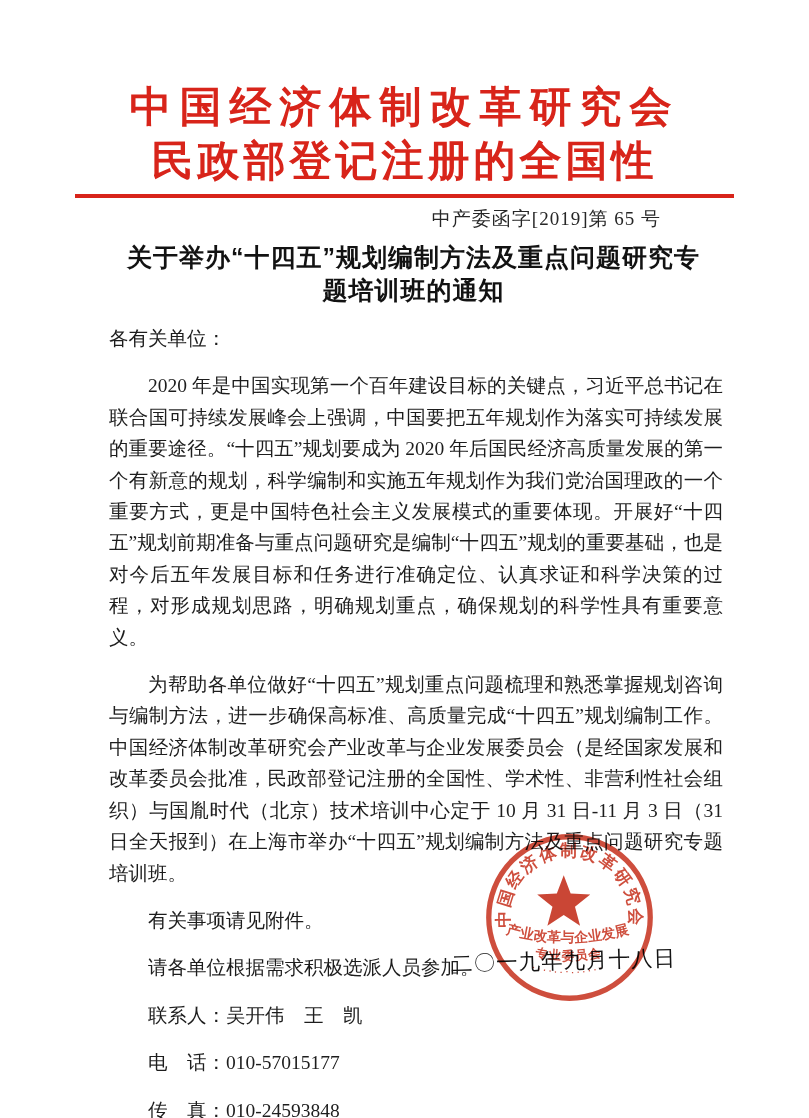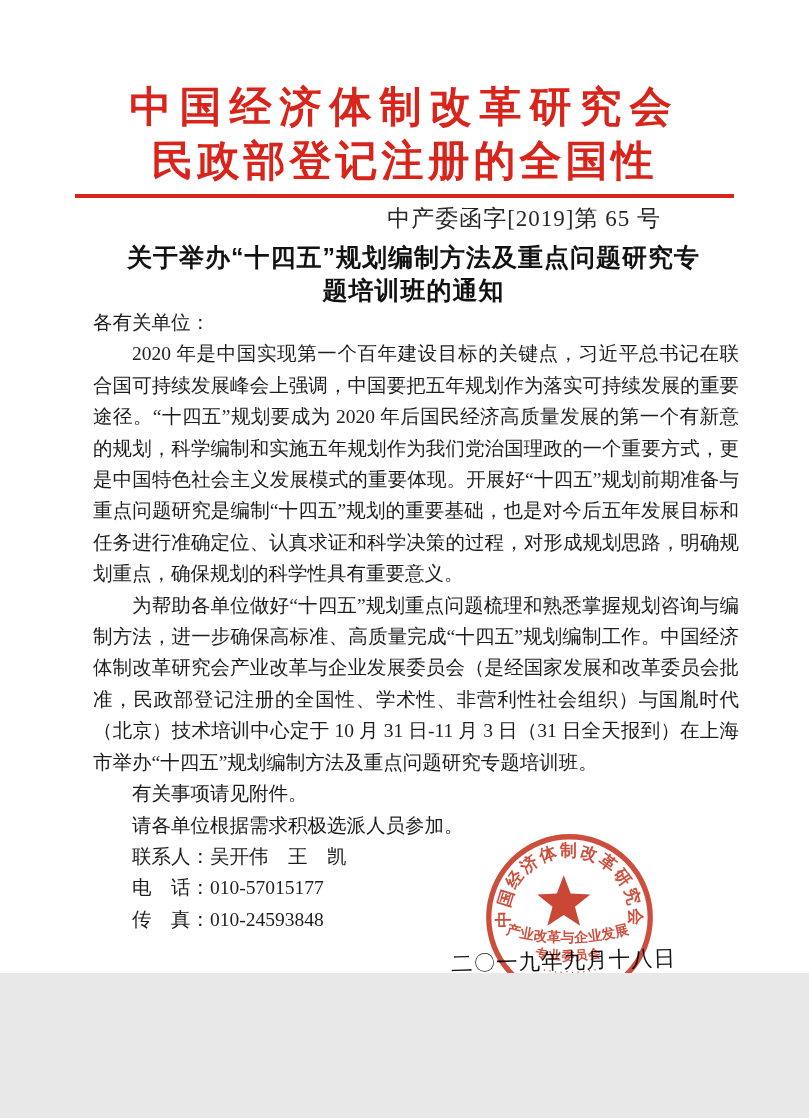--- a/index.html
+++ b/index.html
@@ -1,18 +1,18 @@
 <!DOCTYPE html>
 <html><head>
 <meta charset="utf-8">
 <style>
   html,body{margin:0;padding:0;background:#e8e8e8;}
   .page{
     position:relative;
-    width:809px;height:973px;
+    width:809px;height:1118px;
     margin:0 auto;
     background:#ffffff;
     overflow:hidden;
     font-family:"Liberation Serif","DejaVu Serif",serif;
     color:#1f1f1f;
     box-sizing:border-box;
   }
   
   .letterhead{
     padding-top:80px;
@@ -25,21 +25,21 @@
   .org-line2{font-size:42px;line-height:54px;letter-spacing:4px;white-space:nowrap;}
   .divider{
     margin-top:6px;margin-left:75px;
     width:659px;height:4px;
     background:#d8241a;
   }
   .doc-number{
     margin-top:7px;
     text-align:right;
     padding-right:148px;
-    font-size:23px;line-height:28px;
+    font-size:19px;line-height:28px;
     color:#262626;
     letter-spacing:1px;
   }
   
   .notice-title{
     margin-top:8px;
     text-align:center;
     font-family:"Liberation Sans","DejaVu Sans",sans-serif;
     font-weight:bold;
     font-size:25px;line-height:33px;
@@ -49,21 +49,21 @@
   }
   
   .body-text{
     margin:0 0 0 93px;
     width:646px;
     font-size:19.5px;
     line-height:31.4px;
     text-align:justify;
     color:#1d1d1d;
   }
-  .body-text p{margin:0;}
+  .body-text p{margin:16px;}
   .salute{text-indent:0;}
   .indent{text-indent:2em;}
   
   .issue-date{
     position:absolute;
     left:451px;top:946px;
     font-size:21.5px;
     letter-spacing:1px;
     color:#141414;
     transform:rotate(-1.5deg);

